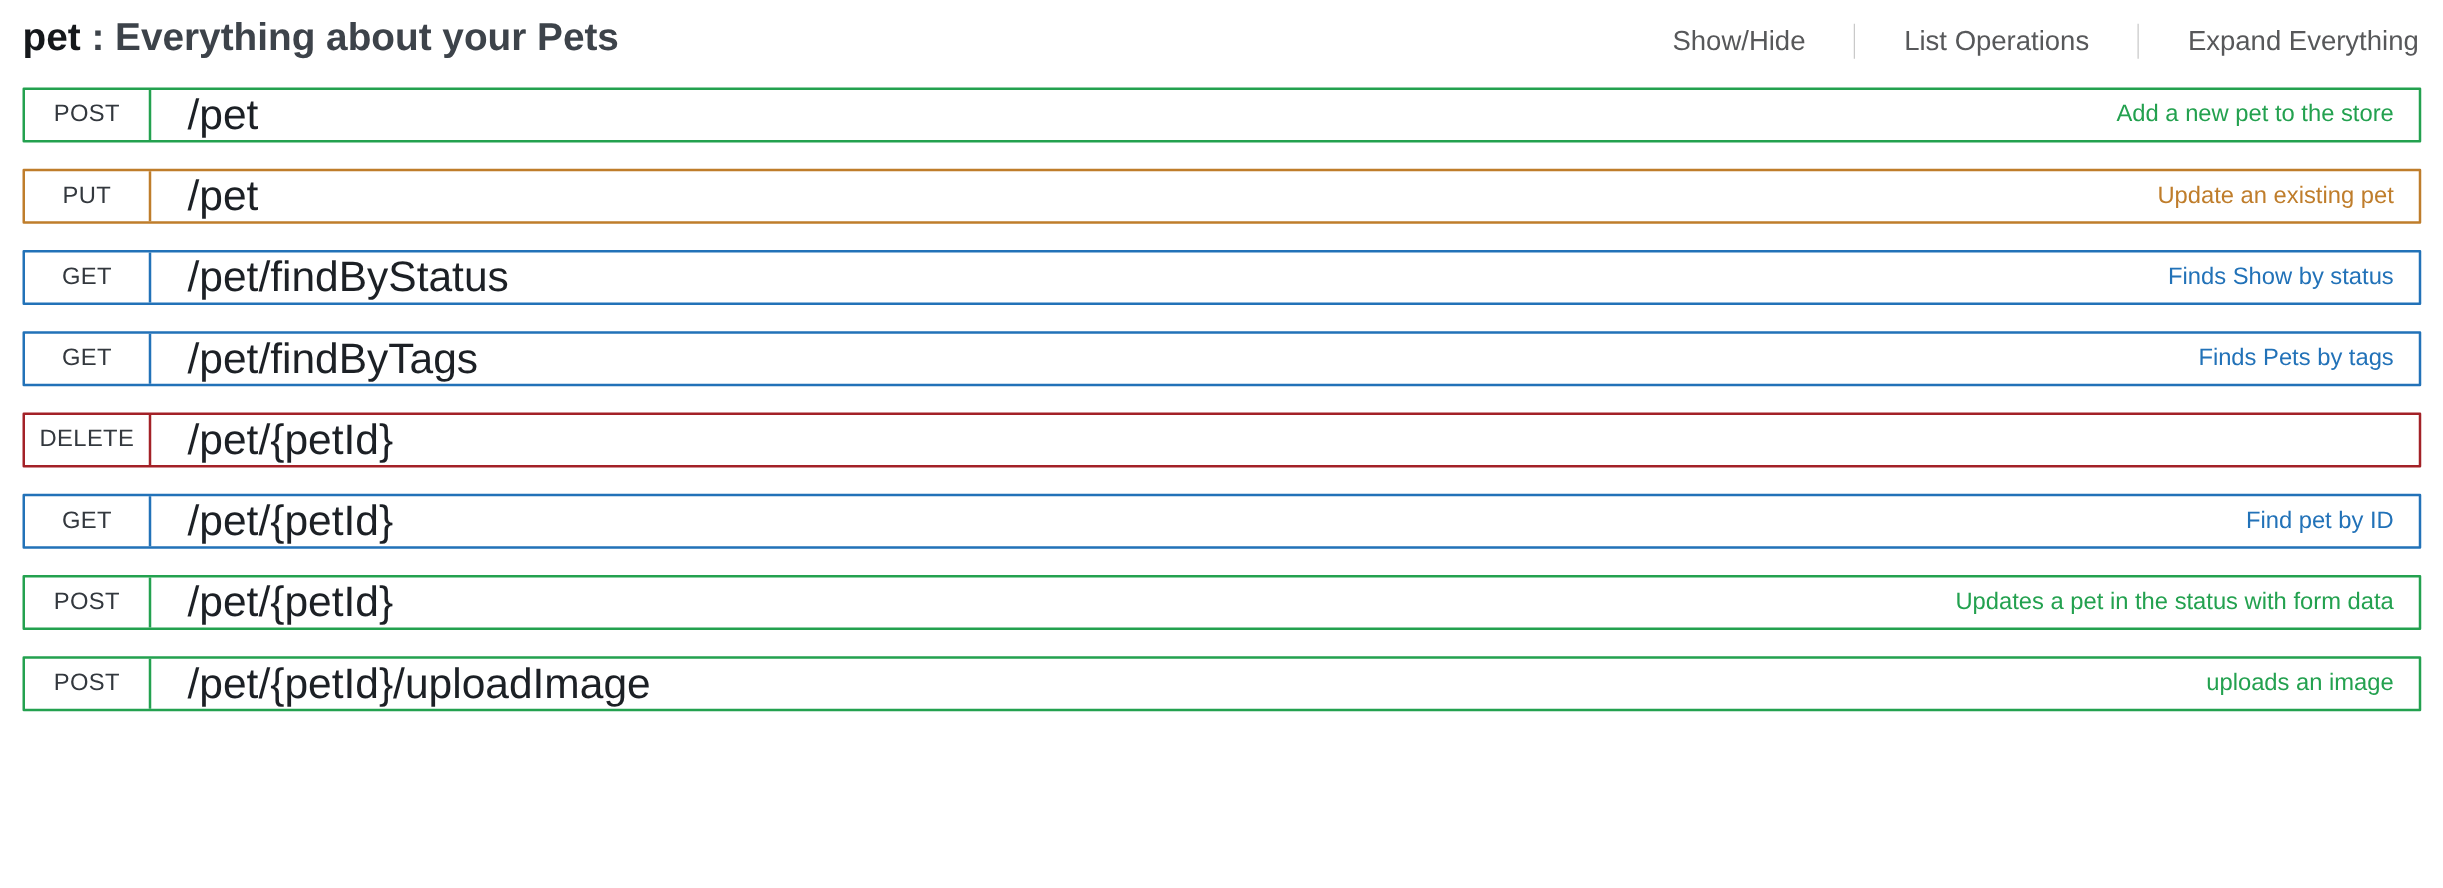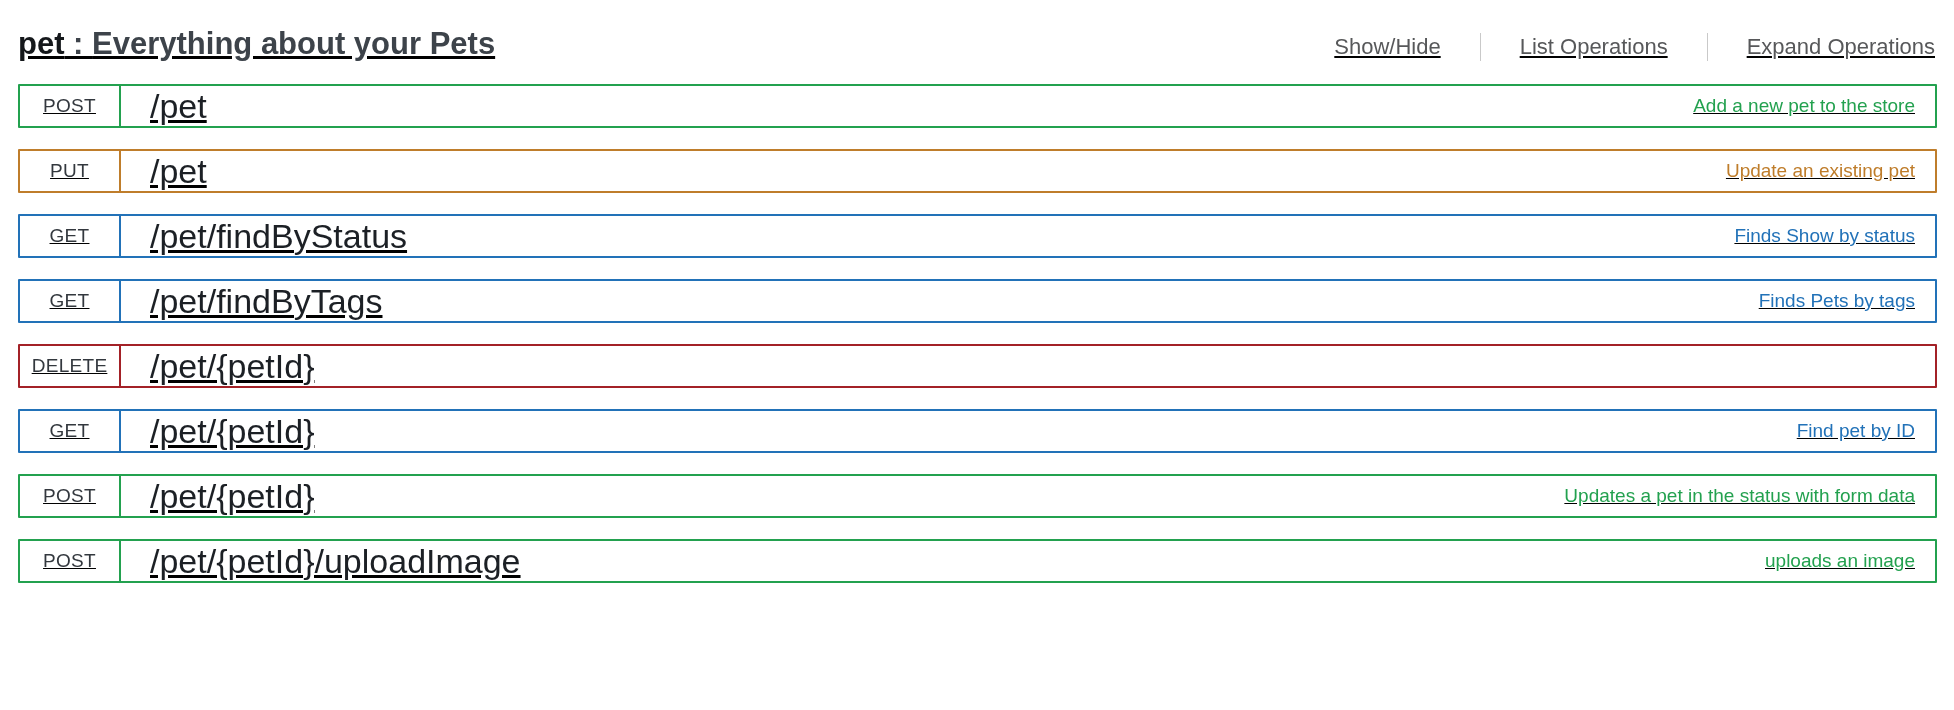--- a/index.html
+++ b/index.html
@@ -5,22 +5,21 @@
   * { box-sizing: border-box; }
   html, body { margin: 0; padding: 0; }
   body {
     width: 1954px;
     height: 710px;
     background: #ffffff;
     font-family: "Liberation Sans", sans-serif;
     overflow: hidden;
   }
   .page {
-    padding: 18px 17px 0 18px;
-    text-decoration: underline;
+    padding: 4px 17px 0 18px;
   }
 
   
   .header-bar {
     display: flex;
     justify-content: space-between;
     align-items: baseline;
     height: 66px;
   }
   .page-title {
@@ -101,21 +100,21 @@
 <div class="page">
 
   <div class="header-bar">
     <h2 class="page-title"><span class="tag-name">pet</span><span> : </span><span>Everything about your Pets</span></h2>
 
     <div class="header-links">
       <span class="header-link">Show/Hide</span>
       <span class="link-divider"></span>
       <span class="header-link">List Operations</span>
       <span class="link-divider"></span>
-      <span class="header-link">Expand Operations</span>
+      <span class="header-link">Expand Everything</span>
     </div>
   </div>
 
   <div class="op-list" id="op-list">
   <div class="op-row" style="--c: #23a14f;">
     <div class="op-method">POST</div>
     <div class="op-path">/pet</div>
     <div class="op-summary">Add a new pet to the store</div>
   </div>
 

